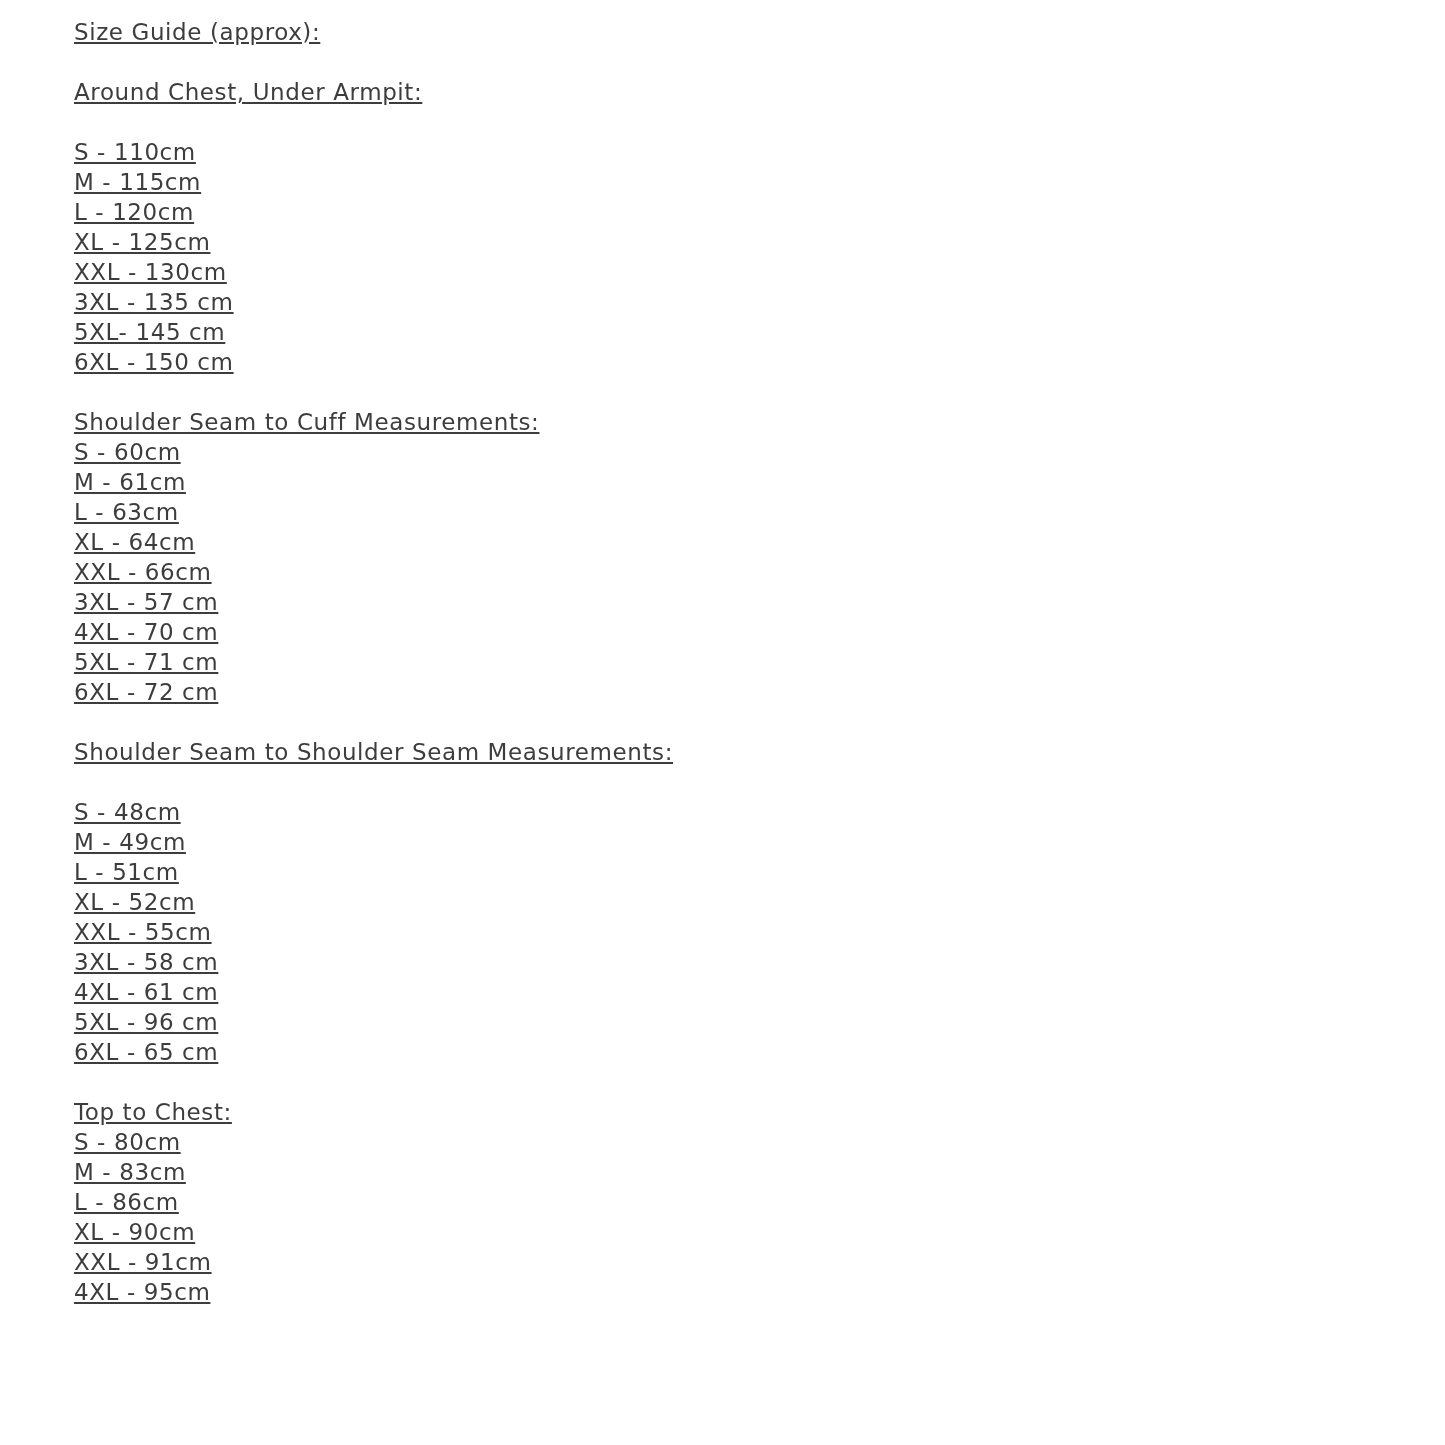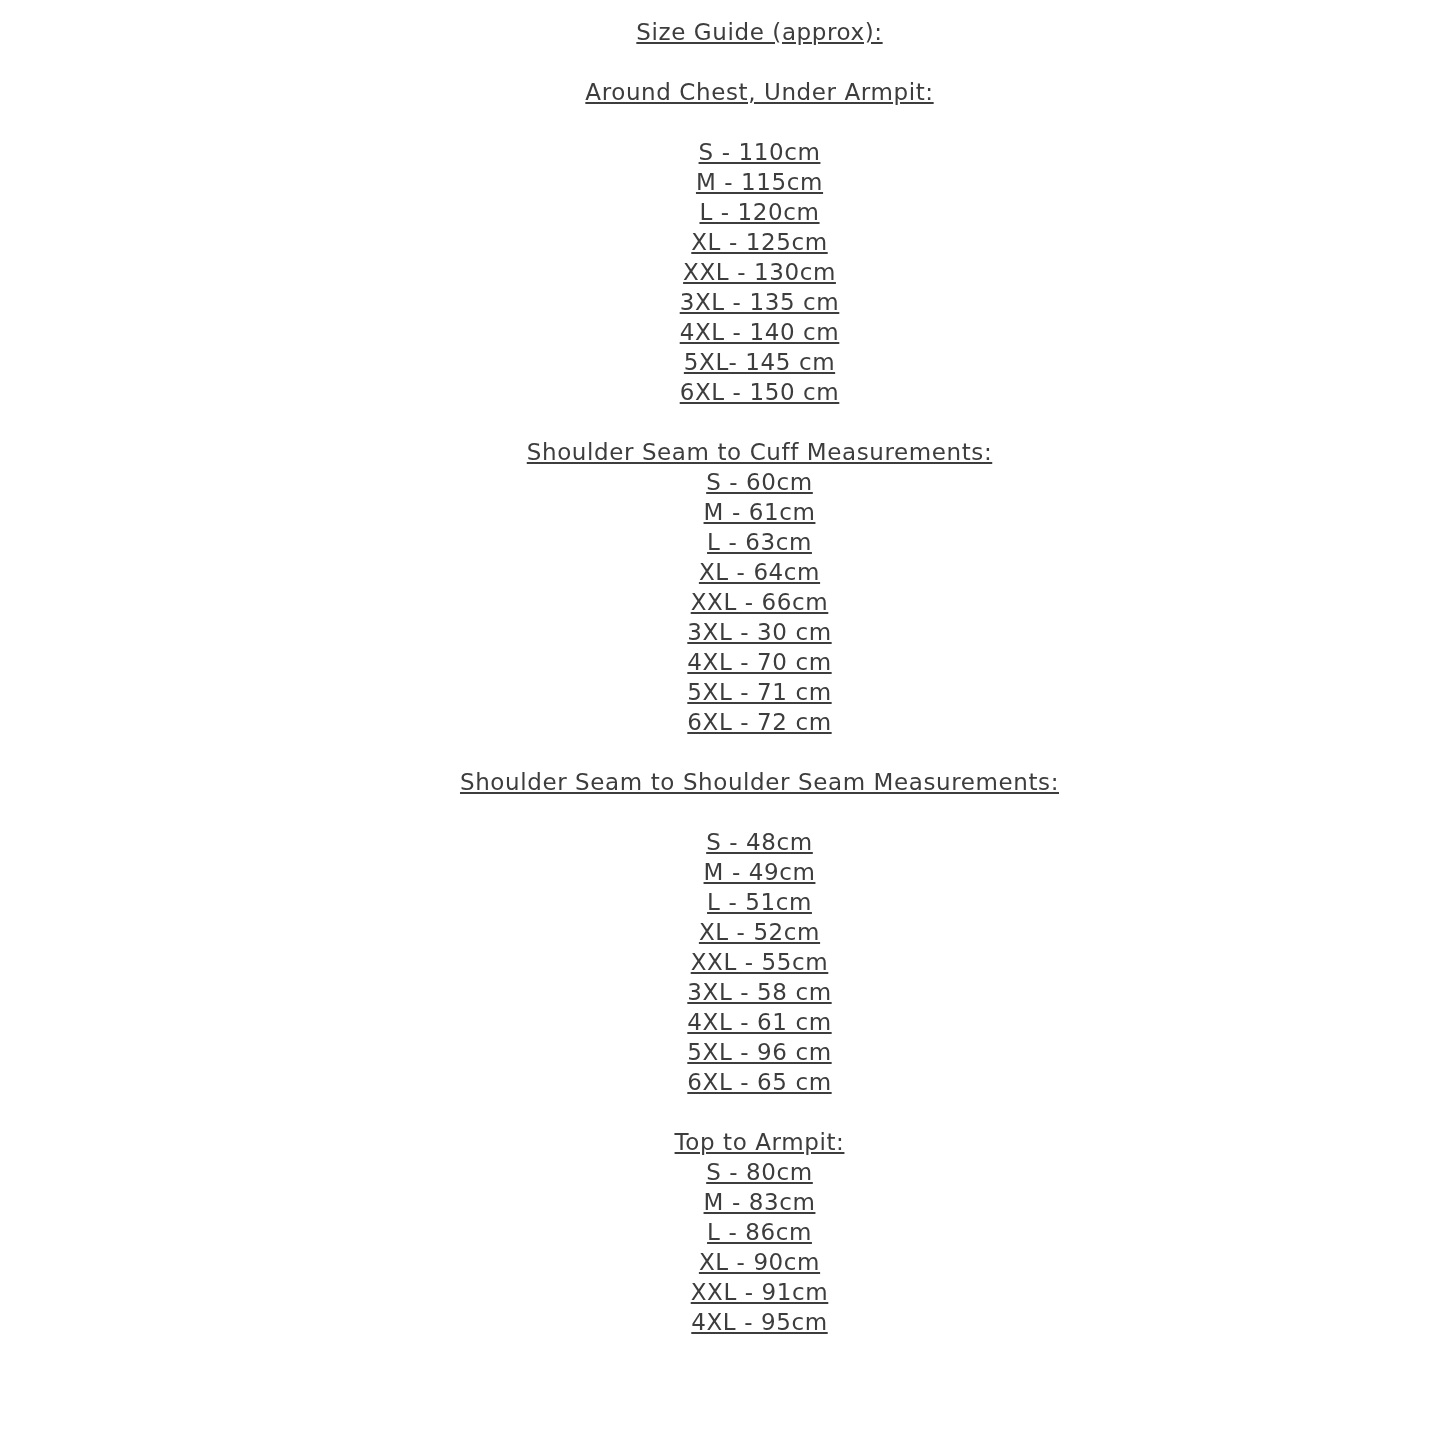--- a/index.html
+++ b/index.html
@@ -6,21 +6,21 @@
     margin: 0;
     padding: 0;
     background: #ffffff;
   }
   .page {
     width: 1445px;
     height: 1445px;
     box-sizing: border-box;
     padding-top: 17px;
     padding-left: 74px; 
-    text-align: center;
+    text-align: left;
     font-family: "DejaVu Sans", "Liberation Sans", sans-serif;
     font-size: 23px;
     letter-spacing: 0.6px;
     color: #3d3d3d;
     overflow: hidden;
   }
   .line {
     height: 30px;
     line-height: 30px;
     white-space: pre;
@@ -38,51 +38,50 @@
   <div class="blank"></div>
 
   <div class="line">Around Chest, Under Armpit:</div>
   <div class="blank"></div>
   <div class="line">S - 110cm</div>
   <div class="line">M - 115cm</div>
   <div class="line">L - 120cm</div>
   <div class="line">XL - 125cm</div>
   <div class="line">XXL - 130cm</div>
   <div class="line">3XL - 135 cm</div>
-  <div class="line">4XL - 140 cm</div>
   <div class="line">5XL- 145 cm</div>
   <div class="line">6XL - 150 cm</div>
   <div class="blank"></div>
 
   <div class="line">Shoulder Seam to Cuff Measurements:</div>
   <div class="line">S - 60cm</div>
   <div class="line">M - 61cm</div>
   <div class="line">L - 63cm</div>
   <div class="line">XL - 64cm</div>
   <div class="line">XXL - 66cm</div>
-  <div class="line">3XL - 30 cm</div>
+  <div class="line">3XL - 57 cm</div>
   <div class="line">4XL - 70 cm</div>
   <div class="line">5XL - 71 cm</div>
   <div class="line">6XL - 72 cm</div>
   <div class="blank"></div>
 
   <div class="line">Shoulder Seam to Shoulder Seam Measurements:</div>
   <div class="blank"></div>
   <div class="line">S - 48cm</div>
   <div class="line">M - 49cm</div>
   <div class="line">L - 51cm</div>
   <div class="line">XL - 52cm</div>
   <div class="line">XXL - 55cm</div>
   <div class="line">3XL - 58 cm</div>
   <div class="line">4XL - 61 cm</div>
   <div class="line">5XL - 96 cm</div>
   <div class="line">6XL - 65 cm</div>
   <div class="blank"></div>
 
-  <div class="line">Top to Armpit:</div>
+  <div class="line">Top to Chest:</div>
   <div class="line">S - 80cm</div>
   <div class="line">M - 83cm</div>
   <div class="line">L - 86cm</div>
   <div class="line">XL - 90cm</div>
   <div class="line">XXL - 91cm</div>
   <div class="line">4XL - 95cm</div>
 
 </div>
 
 </body></html>

